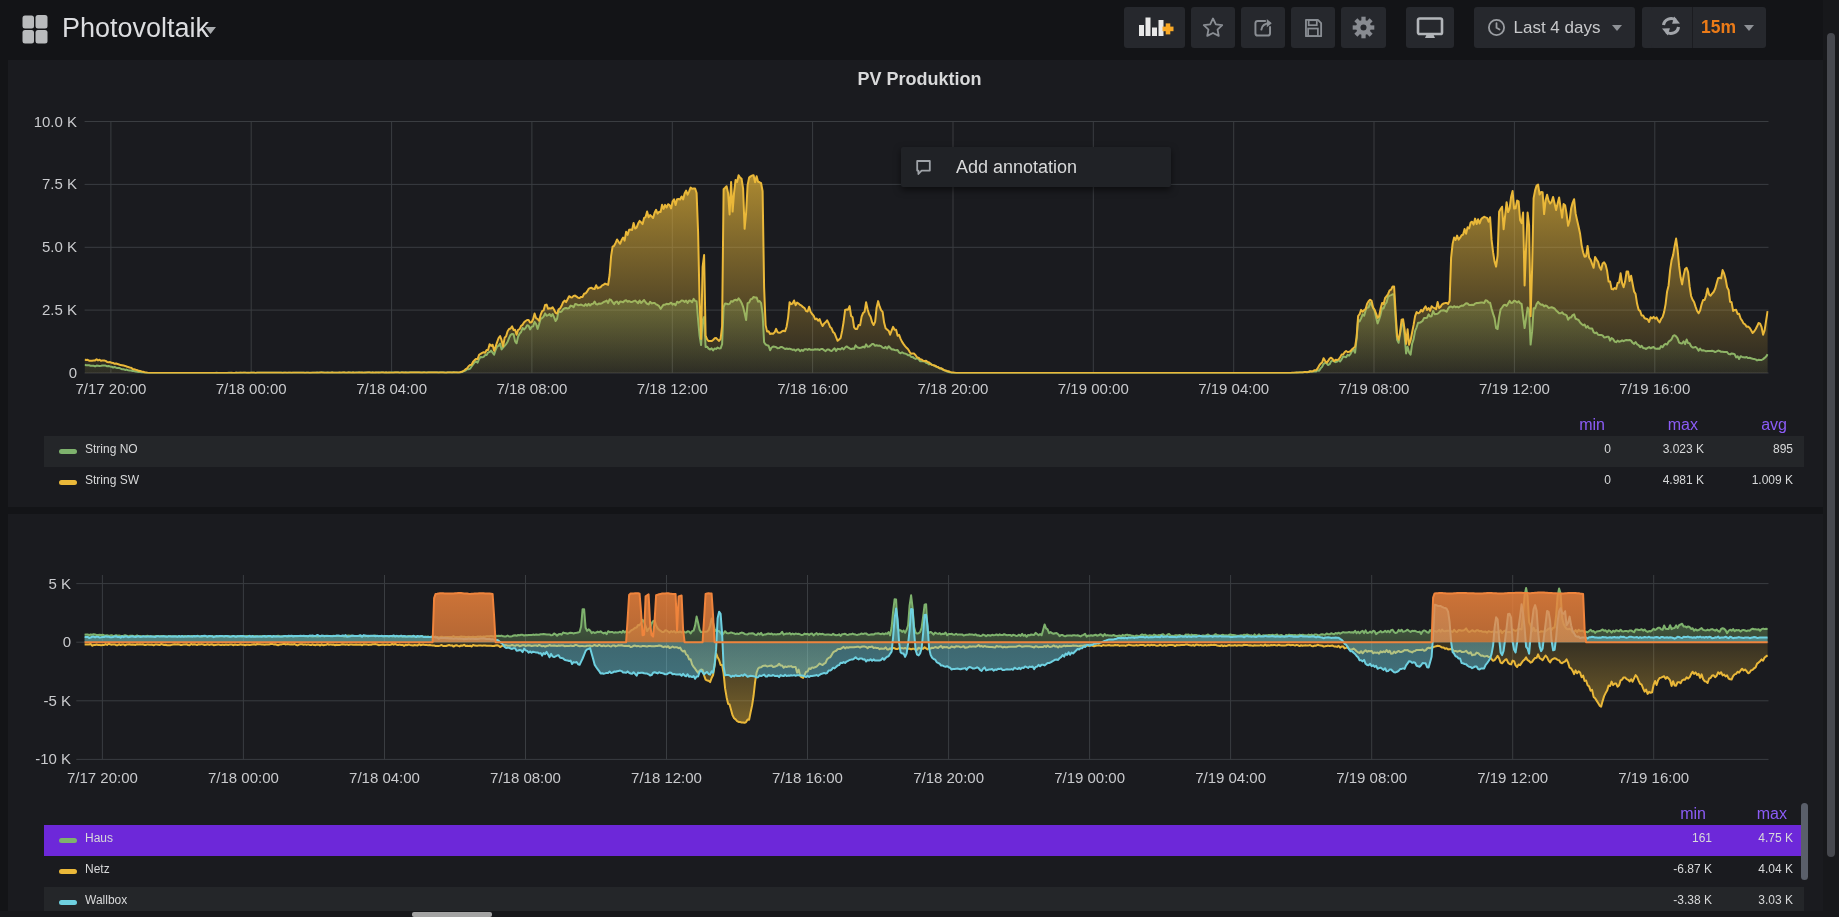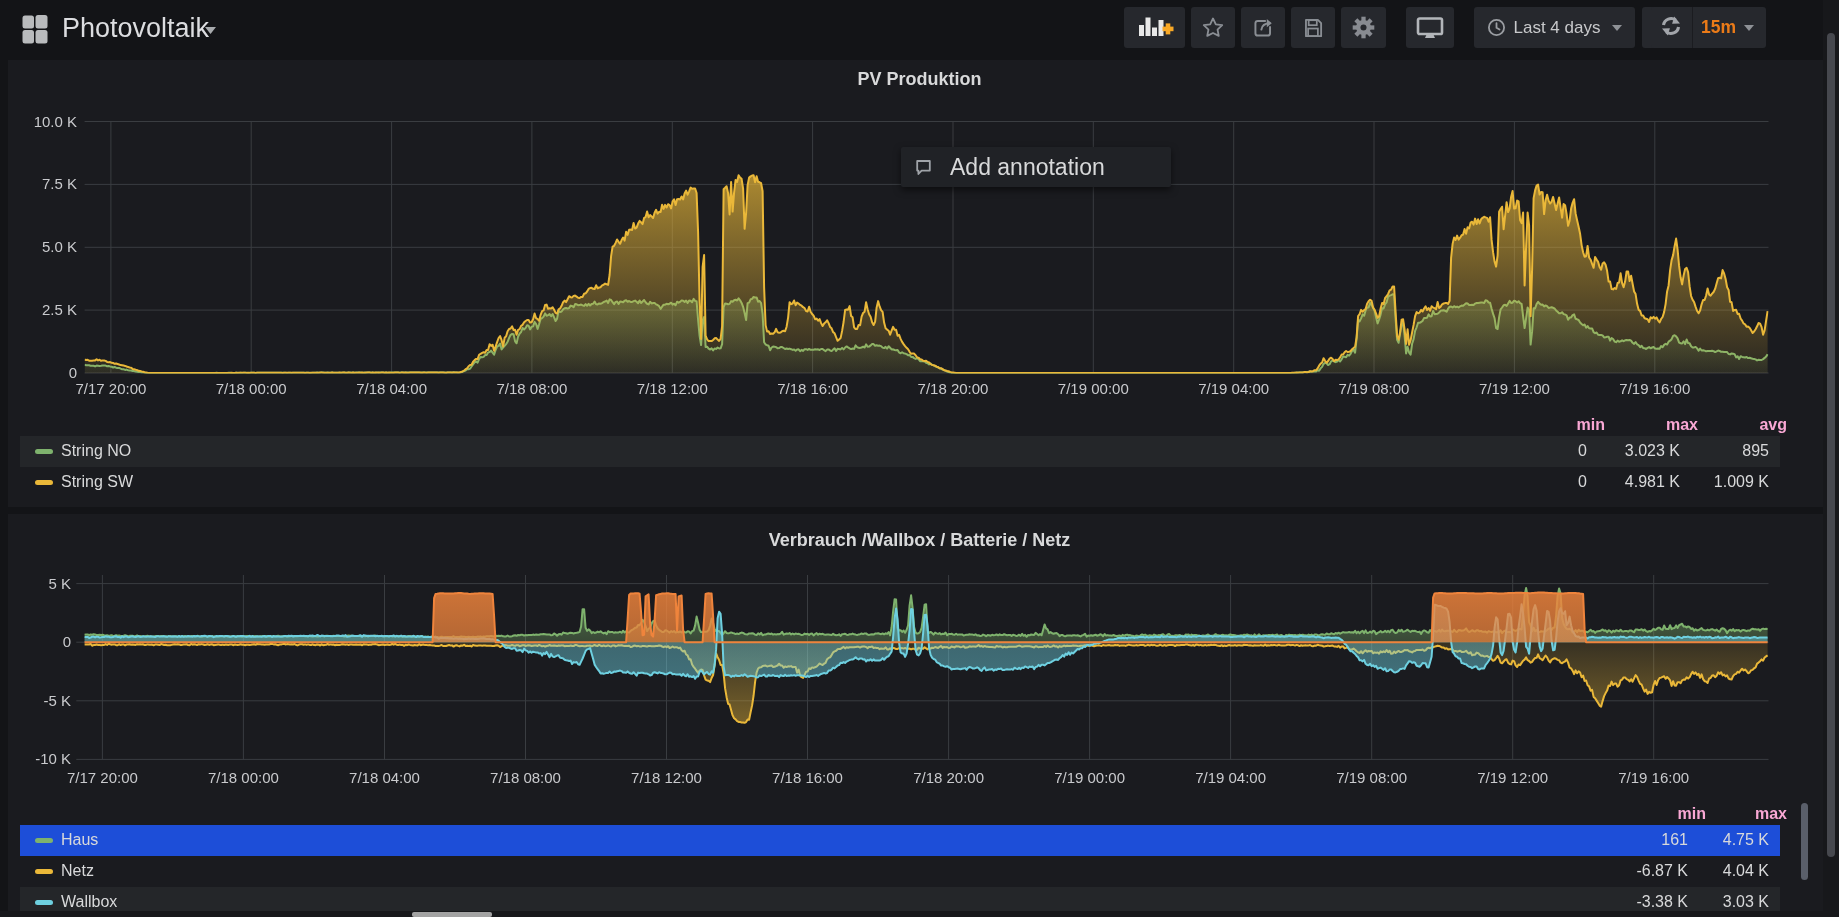--- a/index.html
+++ b/index.html
@@ -5,25 +5,25 @@
 html,body { width:1839px; height:917px; background:#131417; overflow:hidden;
   font-family:"Liberation Sans", sans-serif; }
 #page { position:relative; width:1839px; height:917px; }
 .abs { position:absolute; }
 .panel { position:absolute; background:#1a1b1f; }
 .ptitle { position:absolute; width:100%; text-align:center; color:#d8d9da;
   font-size:18px; font-weight:bold; line-height:20px; }
 .btn { position:absolute; top:7px; height:41px; background:#26282d; border-radius:3px;
   display:flex; align-items:center; justify-content:center; }
 .leg-dash { position:absolute; width:18px; height:5px; border-radius:2.5px; top:13px; left:15px; }
-.leg-row { position:absolute; left:20px; width:1760px; height:31px; color:#d8d9da; font-size:16px;text-decoration:underline; }
+.leg-row { position:absolute; left:44px; width:1760px; height:31px; color:#d8d9da; font-size:12px;text-decoration:underline; }
 .leg-row .lab { position:absolute; left:41px; top:6px; }
 .leg-val { position:absolute; top:6px; text-align:right; }
-.leg-head { position:absolute; left:38px; width:1760px; height:24px; color:#f9a8d4;
-  font-size:16px; font-weight:bold; }
+.leg-head { position:absolute; left:38px; width:1760px; height:24px; color:#8b5cf6;
+  font-size:16px; font-weight:normal; }
 .v1 { right:193px; } .v2 { right:100px; } .v3 { right:11px; }
 .w1 { right:92px; } .w2 { right:11px; }
 </style></head>
 <body>
 <div id="page">
   <div class="panel" style="left:8px; top:60px; width:1823px; height:447px;"></div>
   <div class="panel" style="left:8px; top:514px; width:1823px; height:403px;"></div>
 
   <div class="abs" style="left:0;top:0;"><svg id="charts" width="1839" height="917" viewBox="0 0 1839 917">
 <defs>
@@ -257,21 +257,20 @@
     <div style="position:absolute;left:41px;top:0;width:1px;height:41px;background:#1b1c20;"></div>
     <span style="position:absolute;left:50px;top:10px;color:#eb7b18;font-size:17.5px;font-weight:bold;">15m</span>
     <span style="position:absolute;left:93px;top:18px;display:flex;">
         <svg width="10" height="6" viewBox="0 0 10 6">
           <path d="M0 0h10L5 6z" fill="#8e9196"></path>
         </svg>
       </span>
   </div>
 
   <div class="ptitle" style="top:69px;">PV Produktion</div>
-  <div class="ptitle" style="top:530px;">Verbrauch /Wallbox / Batterie / Netz</div>
 
   <div class="leg-head" style="top:410px;">
     <span class="leg-val v1">min</span>
       <span class="leg-val v2">max</span>
       <span class="leg-val v3">avg</span>
   </div>
   <div class="leg-row" style="top:436px; background:#242629;">
     <span class="leg-dash" style="background:#7EB26D;"></span>
       <span class="lab">String NO</span>
     <span class="leg-val v1">0</span>
@@ -283,21 +282,21 @@
       <span class="lab">String SW</span>
     <span class="leg-val v1">0</span>
       <span class="leg-val v2">4.981 K</span>
       <span class="leg-val v3">1.009 K</span>
   </div>
 
   <div class="leg-head" style="top:799px;">
     <span class="leg-val w1">min</span>
       <span class="leg-val w2">max</span>
   </div>
-  <div class="leg-row" style="top:825px; background:#1d4ed8;">
+  <div class="leg-row" style="top:825px; background:#6d28d9;">
     <span class="leg-dash" style="background:#7EB26D;"></span>
       <span class="lab">Haus</span>
     <span class="leg-val w1">161</span>
       <span class="leg-val w2">4.75 K</span>
   </div>
   <div class="leg-row" style="top:856px;">
     <span class="leg-dash" style="background:#EAB839;"></span>
       <span class="lab">Netz</span>
     <span class="leg-val w1">-6.87 K</span>
       <span class="leg-val w2">4.04 K</span>
@@ -309,20 +308,20 @@
       <span class="leg-val w2">3.03 K</span>
   </div>
 
   <div class="abs" style="left:901px; top:147px; width:270px; height:40px; background:#202226;
        border-radius:2px; box-shadow:0 3px 7px rgba(0,0,0,0.55); display:flex; align-items:center;">
     <span style="margin-left:14px; display:flex;">
         <svg width="17" height="17" viewBox="0 0 17 17">
           <path d="M2.2 2h12.6v9.6H6.6L3.4 15v-3.4H2.2z" fill="none" stroke="#9fa3a8" stroke-width="1.8" stroke-linejoin="round"></path>
         </svg>
       </span>
-    <span style="margin-left:18px; color:#d8d9da; font-size:23px;">Add annotation</span>
+    <span style="margin-left:24px; color:#d8d9da; font-size:18px;">Add annotation</span>
   </div>
 
   <div class="abs" style="left:1823px; top:0; width:16px; height:917px; background:#17181b;"></div>
   <div class="abs" style="left:1827px; top:33px; width:8px; height:824px; background:#46484e; border-radius:4px;"></div>
   <div class="abs" style="left:1801px; top:803px; width:7px; height:77px; background:#5a5f6a; border-radius:3.5px;"></div>
   <div class="abs" style="left:0; top:911px; width:1823px; height:6px; background:#17181b;"></div>
   <div class="abs" style="left:412px; top:912px; width:80px; height:5px; background:#a3a3a3; border-radius:2px;"></div>
 </div>
 </body></html>

